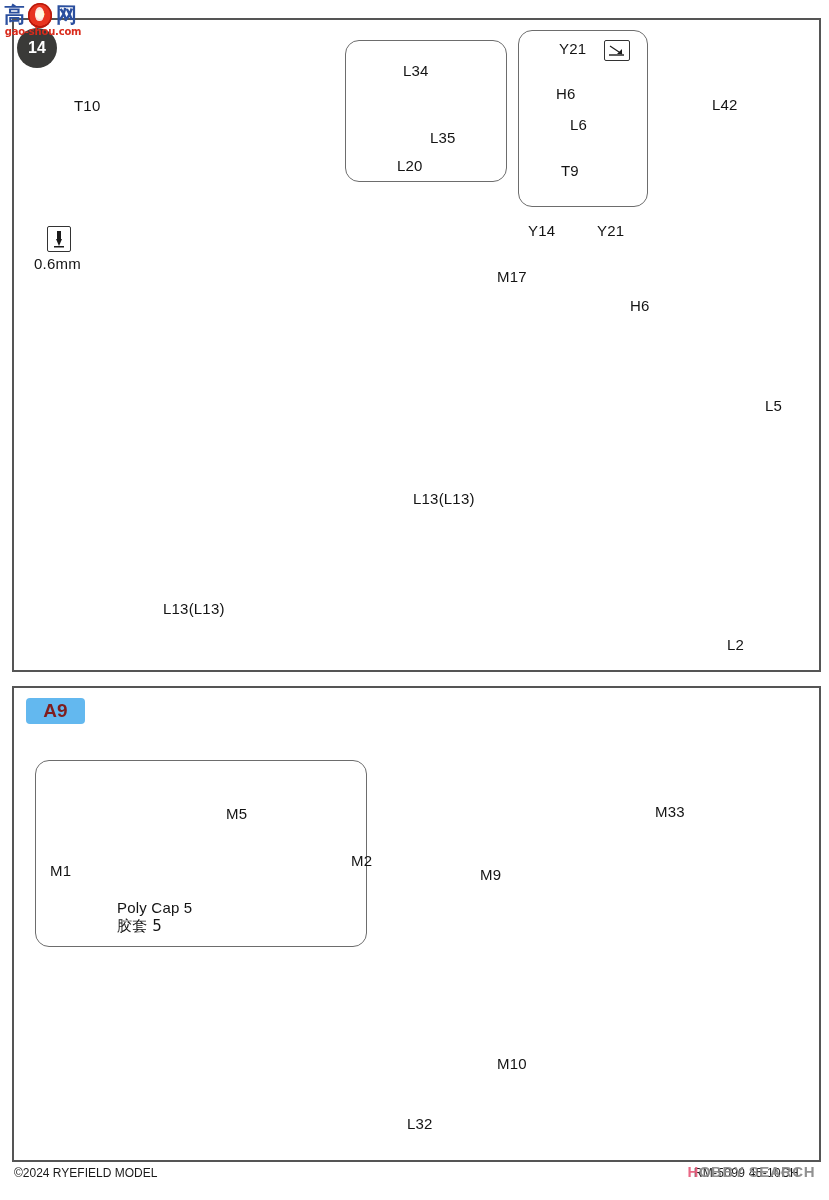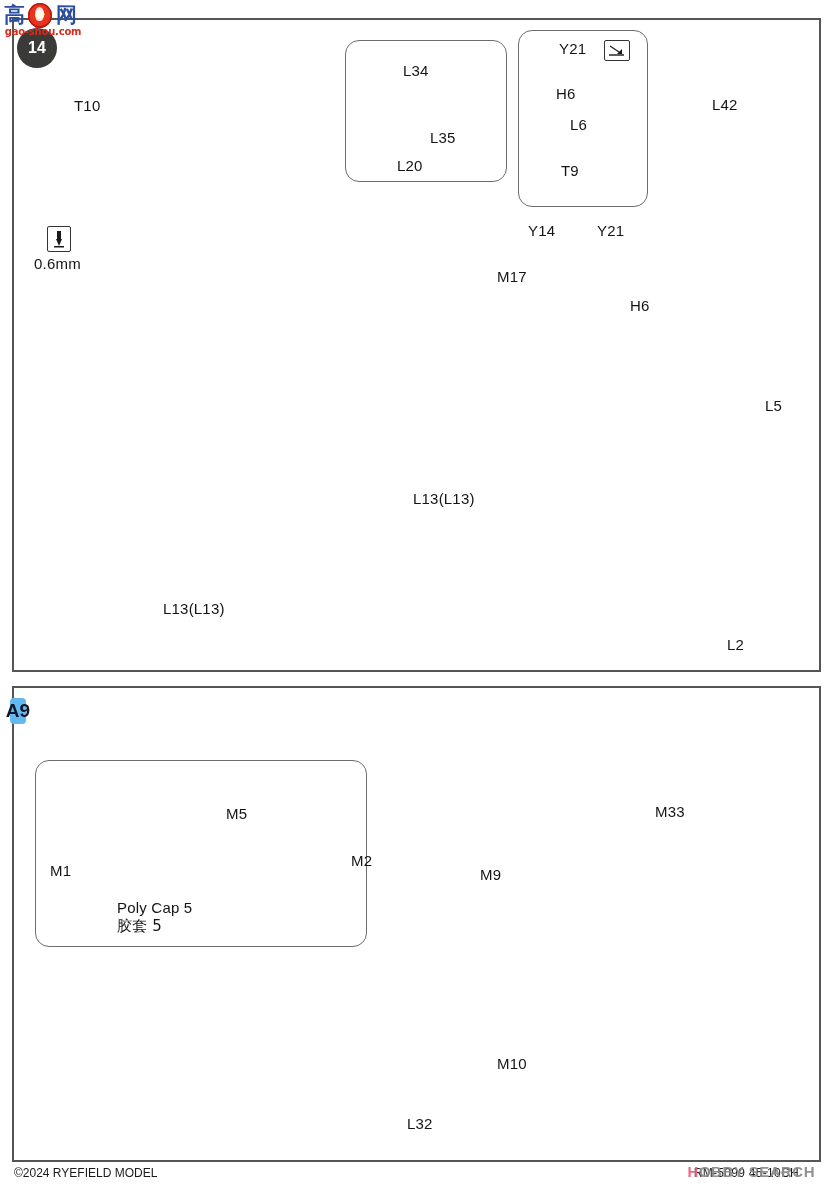--- a/index.html
+++ b/index.html
@@ -19,22 +19,22 @@
   .wm-logo .flame:after{content:"";position:absolute;left:7px;top:4px;width:9px;height:14px;
                   background:#fff;border-radius:50% 50% 45% 45%;opacity:.85;}
   .wm-logo .dom{position:absolute;left:0;top:22px;width:78px;text-align:center;
                 font-size:10px;font-weight:bold;color:#d92b1c;letter-spacing:-.2px;
                 font-family:"DejaVu Sans",sans-serif;}
 
   
   .step-badge{position:absolute;left:17px;top:28px;width:40px;height:40px;border-radius:50%;
       background:#3a3a38;color:#fff;font-size:16px;font-weight:bold;
       display:flex;align-items:center;justify-content:center;z-index:30;}
-  .sub-badge{position:absolute;left:10px;top:698px;width:16px;height:26px;border-radius:4px;
-      background:#63b8ef;color:#0f172a;font-size:19px;font-weight:bold;
+  .sub-badge{position:absolute;left:26px;top:698px;width:59px;height:26px;border-radius:4px;
+      background:#63b8ef;color:#7f1d1d;font-size:19px;font-weight:bold;
       display:flex;align-items:center;justify-content:center;z-index:30;}
 
   
   .panel{position:absolute;border:2px solid #555;background:#fff;}
   #panel-top{left:12px;top:18px;width:805px;height:650px;}
   #panel-bottom{left:12px;top:686px;width:805px;height:472px;}
 
   
   .inset{position:absolute;border:1.4px solid #6d6d6d;border-radius:14px;background:#fff;}
   #inset-l20{left:345px;top:40px;width:160px;height:140px;}

